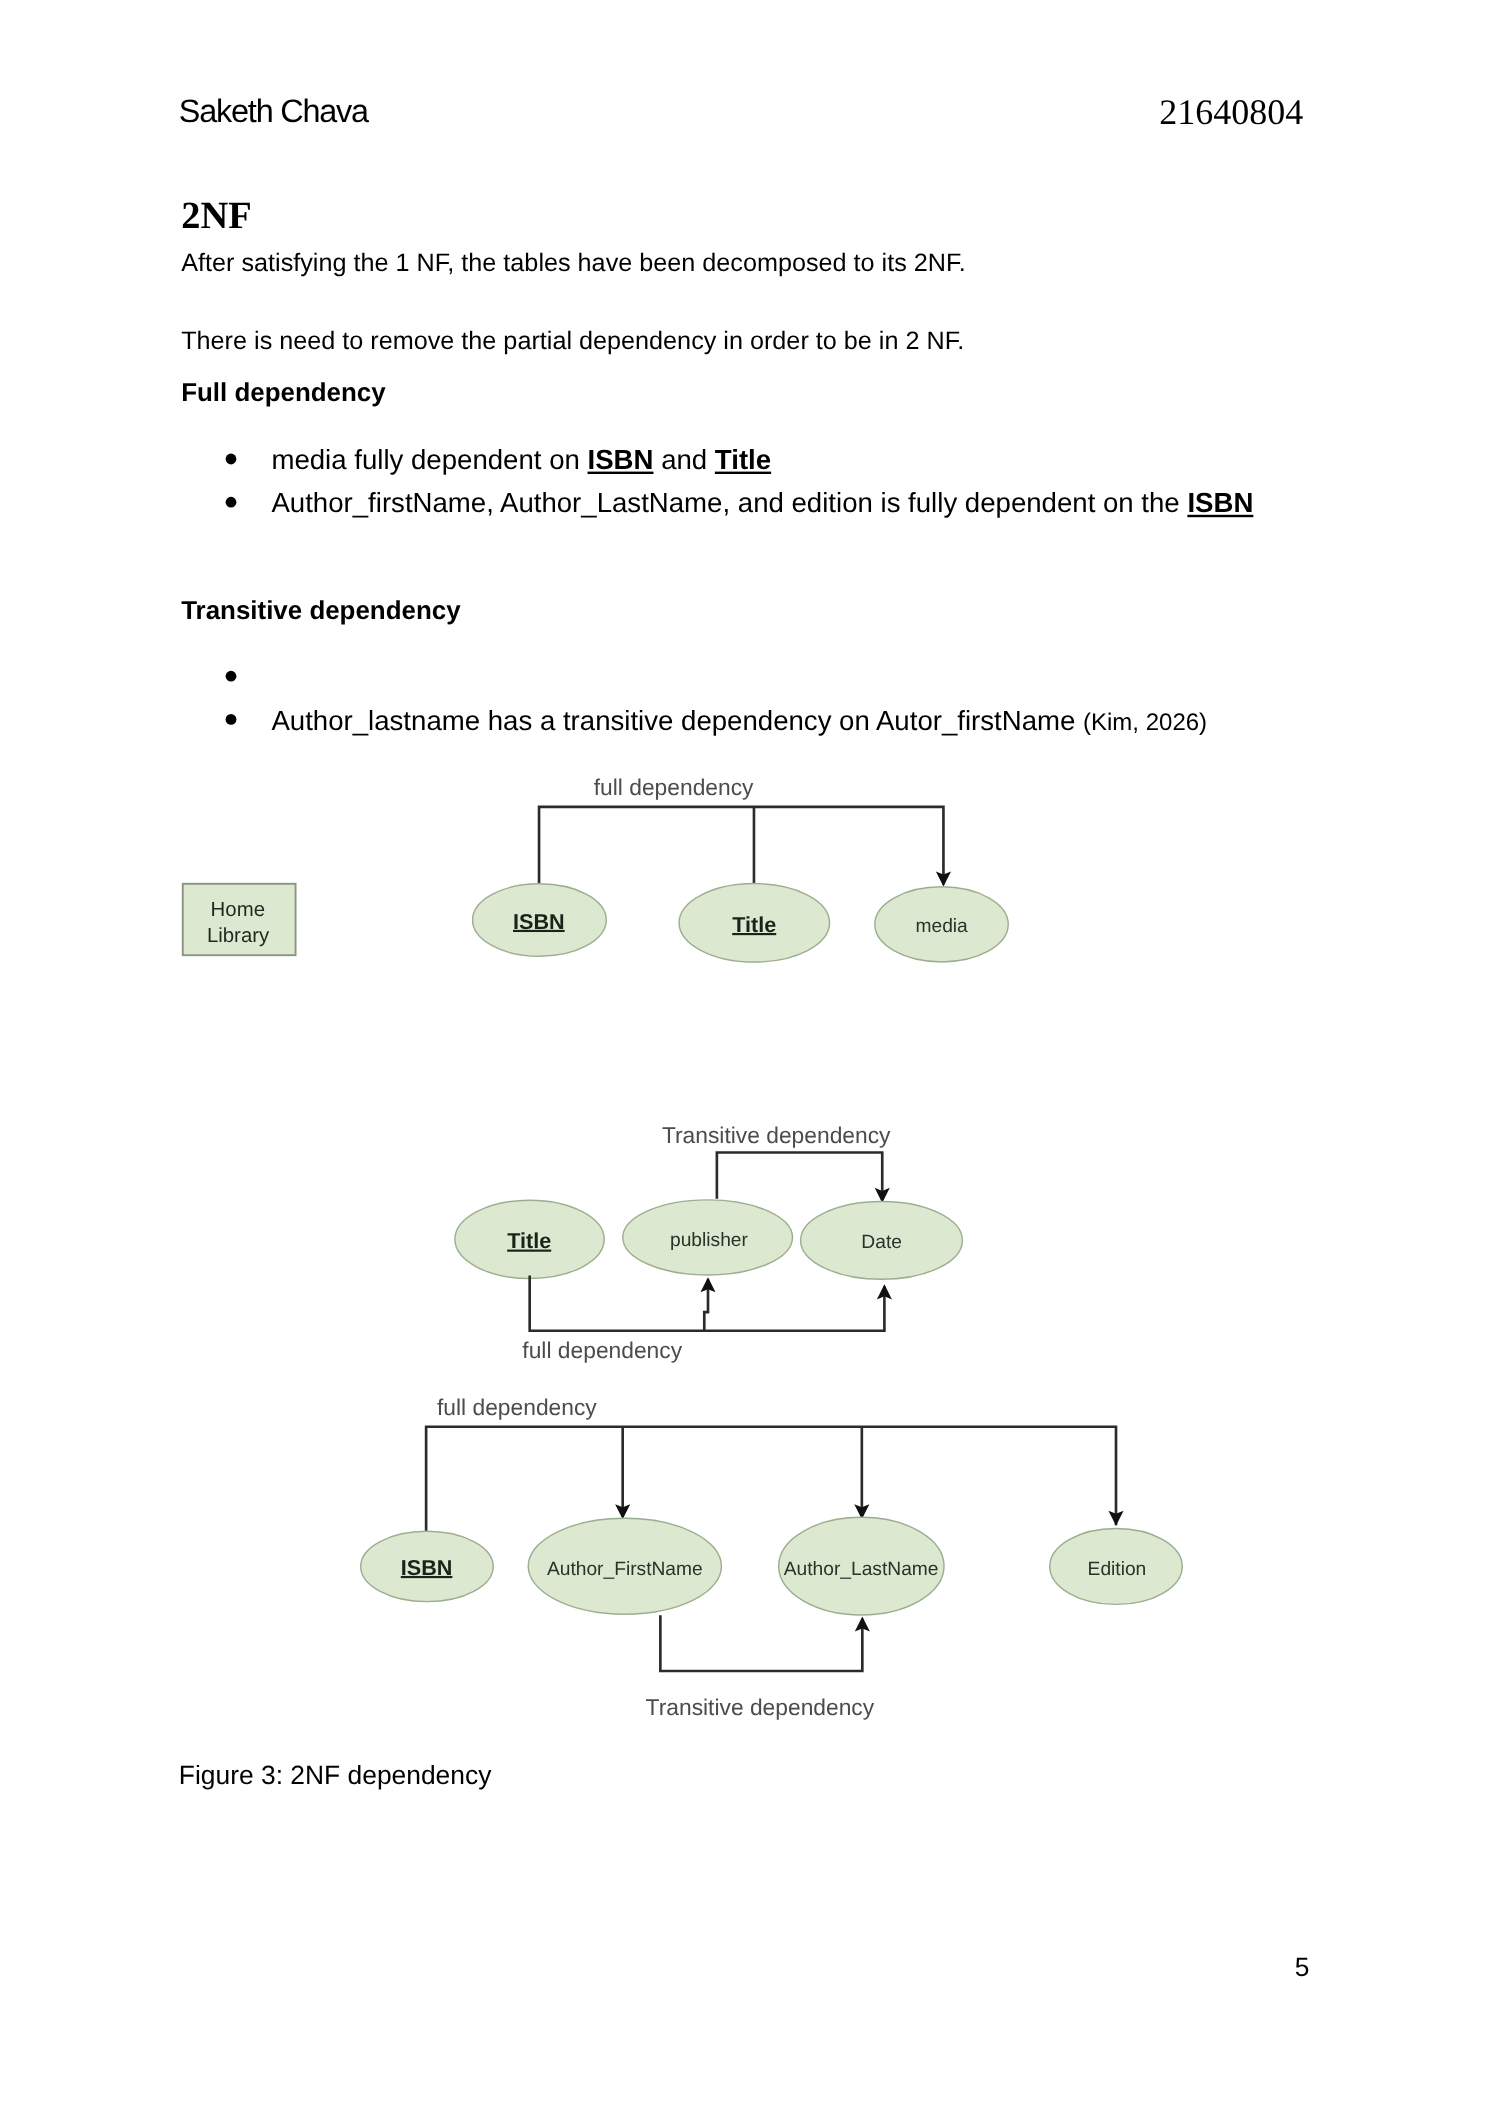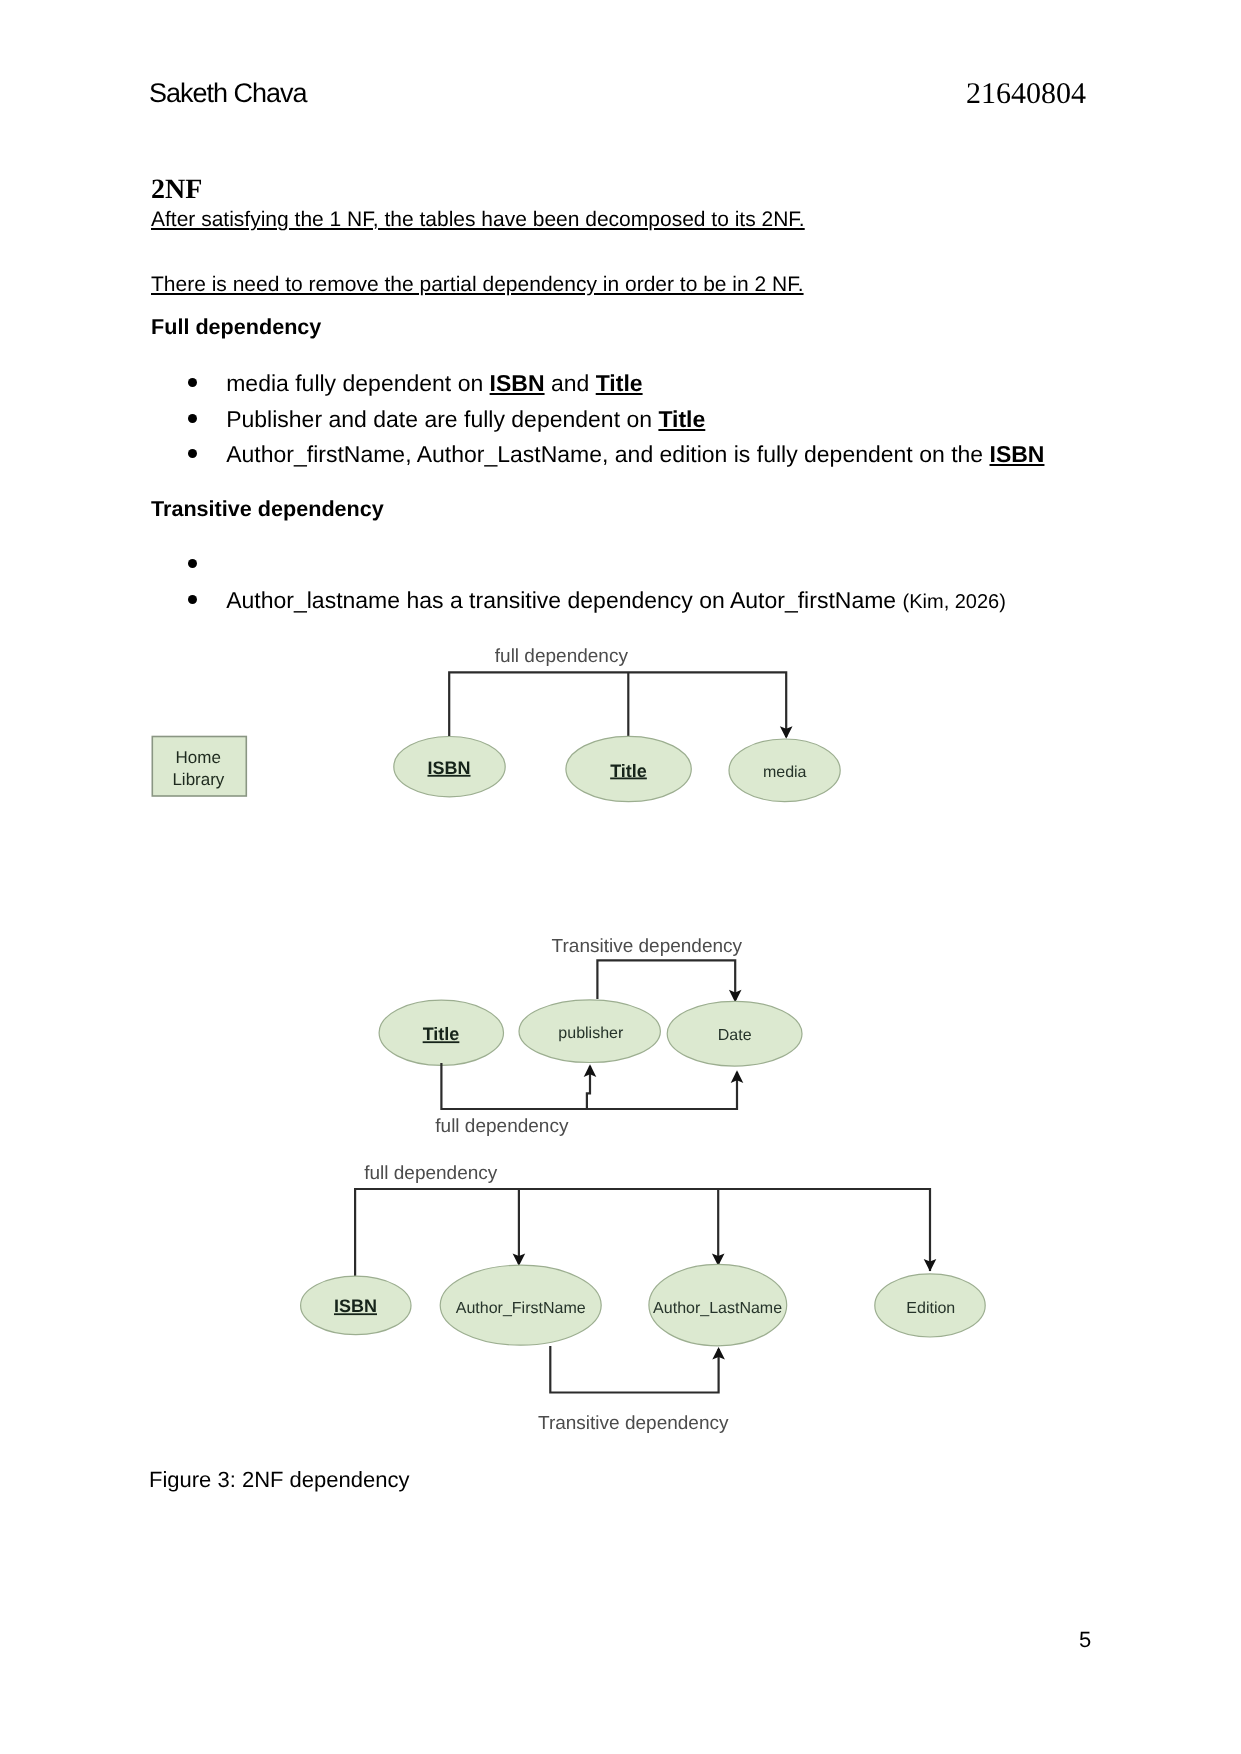--- a/index.html
+++ b/index.html
@@ -5,23 +5,23 @@
 <style>
   html,body{margin:0;padding:0;background:#ffffff;}
   body{width:1241px;height:1754px;position:relative;overflow:hidden;
        font-family:"Liberation Sans", sans-serif; color:#000;
        -webkit-font-smoothing:antialiased;}
   .page{position:absolute;left:0;top:0;width:1114px;height:1754px;}
   .abs{position:absolute;}
   .author-name{left:149px;top:80px;font-size:27px;line-height:27px;letter-spacing:-1px;}
   .student-id{left:966px;top:78.5px;font-size:30px;line-height:30px;
               font-family:"Liberation Serif",serif;}
-  .sec-title{left:151px;top:176px;font-family:"Liberation Serif",serif;
-             font-weight:bold;font-size:28px;line-height:28px;}
-  .para{left:151px;font-size:21px;line-height:21px;text-decoration:underline;}
+  .sec-title{left:151px;top:165px;font-family:"Liberation Serif",serif;
+             font-weight:bold;font-size:32px;line-height:28px;}
+  .para{left:151px;font-size:21px;line-height:21px;}
   .para.p1{top:209px;}
   .para.p2{top:274px;}
   .subhead{left:151px;font-size:21.6px;line-height:21.6px;font-weight:bold;}
   .subhead.sh1{top:316px;}
   .subhead.sh2{top:498px;}
   .blist{position:absolute;left:151px;margin:0;padding:0;list-style:none;font-size:23px;}
   .blist.b1{top:372px;}
   .blist.b2{top:553px;}
   .blist li{position:relative;padding-left:75.2px;height:35.7px;line-height:23px;}
   .blist li .bullet{position:absolute;left:37px;top:6px;width:9px;height:9px;
@@ -50,21 +50,20 @@
   <div class="abs author-name">Saketh Chava</div>
   <div class="abs student-id">21640804</div>
 
   <div class="abs sec-title">2NF</div>
   <div class="abs para p1">After satisfying the 1 NF, the tables have been decomposed to its 2NF.</div>
   <div class="abs para p2">There is need to remove the partial dependency in order to be in 2 NF.</div>
 
   <div class="abs subhead sh1">Full dependency</div>
   <ul class="blist b1">
     <li><span class="bullet"></span><span>media fully dependent on </span><span class="u">ISBN</span><span> and </span><span class="u">Title</span></li>
-    <li><span class="bullet"></span><span>Publisher and date are fully dependent on </span><span class="u">Title</span></li>
     <li><span class="bullet"></span><span>Author_firstName, Author_LastName, and edition is fully dependent on the </span><span class="u">ISBN</span></li>
   </ul>
 
   <div class="abs subhead sh2">Transitive dependency</div>
   <ul class="blist b2">
     <li><span class="bullet"></span></li>
     <li><span class="bullet"></span><span>Author_lastname has a transitive dependency on Autor_firstName </span><span class="cite">(Kim, 2026)</span></li>
   </ul>
 
   <svg class="abs" style="left:0;top:0;" width="1241" height="1754" viewBox="0 0 1241 1754">

